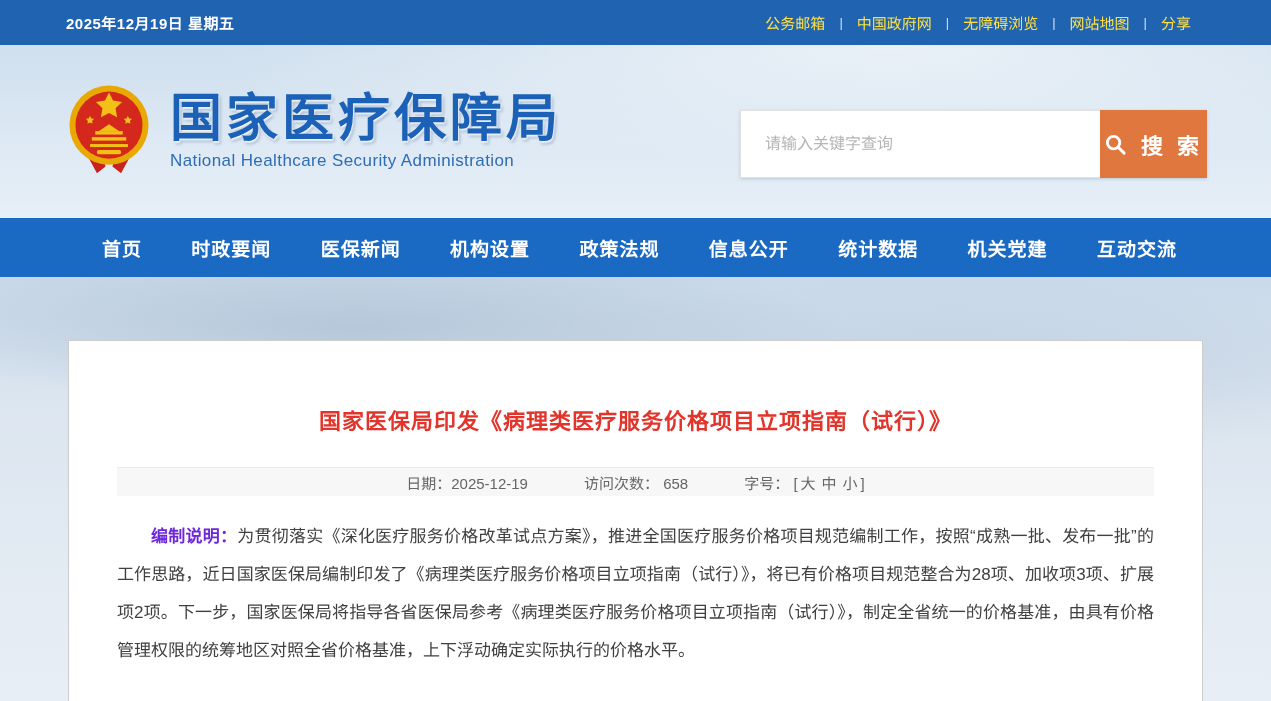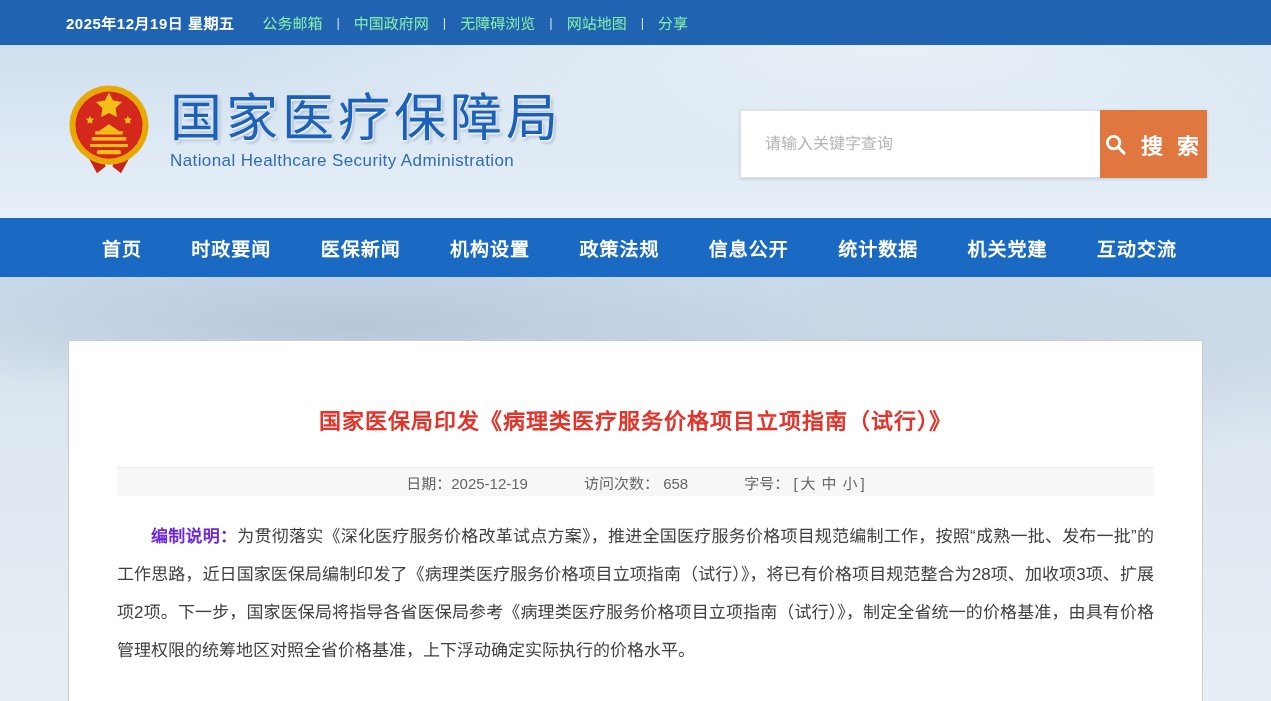--- a/index.html
+++ b/index.html
@@ -1,36 +1,36 @@
 <!DOCTYPE html>
 <html lang="zh-CN"><head>
 <meta charset="utf-8">
 <style>
   * { margin:0; padding:0; box-sizing:border-box; }
   html,body { background:#9db4c9; }
   body { font-family:"Liberation Sans","DejaVu Sans",sans-serif; }
   .page { width:1271px; height:701px; margin:0 auto; background:#dfe8f1; overflow:hidden; position:relative; }
 
   
-  .topbar { height:45px; background:#2063b0; color:#fff; display:flex; align-items:center; justify-content:flex-start; padding:0 66px;gap:14px; }
+  .topbar { height:45px; background:#2063b0; color:#fff; display:flex; align-items:center; justify-content:space-between; padding:0 66px;gap:14px; }
   .topbar-date { font-size:15px; font-weight:bold; letter-spacing:.5px; }
   .topbar-links { display:flex; align-items:center; font-size:15px; }
-  .topbar-links a { color:#86efac; text-decoration:none; padding:0 14px; cursor:pointer; }
+  .topbar-links a { color:#fde047; text-decoration:none; padding:0 14px; cursor:pointer; }
   .topbar-sep { color:#cfe0f3; font-size:13px; }
 
   
   .header { height:173px; position:relative;
     background:
       radial-gradient(90% 120% at 70% 0%, rgba(255,255,255,.55), rgba(255,255,255,0) 60%),
       linear-gradient(180deg,#cfdfee 0%,#dde9f4 55%,#e7eff7 100%);
     display:flex; align-items:center; }
   .brand { display:flex; align-items:center; margin-left:66px; }
   .emblem { width:86px; height:98px; flex:0 0 auto; }
   .brand-text { margin-left:18px; }
-  .site-title { font-size:52px; font-weight:normal; color:#1b61b7; letter-spacing:4px; line-height:1.05;
+  .site-title { font-size:52px; font-weight:bold; color:#1b61b7; letter-spacing:4px; line-height:1.05;
     text-shadow:1px 2px 2px rgba(255,255,255,.9), 2px 3px 3px rgba(20,60,120,.35); font-family:"Liberation Serif","DejaVu Serif",serif; }
   .site-sub { font-size:17px; font-weight:normal; color:#2e6cb5; margin-top:4px; letter-spacing:.4px; }
 
   .search { position:absolute; right:64px; top:65px; display:flex; width:467px; height:68px;
     box-shadow:0 1px 3px rgba(70,100,140,.25); }
   .search input { flex:1; border:1px solid #e2e2e2; border-right:none; background:#fff; padding:0 24px;
     font-size:16px; color:#333; outline:none; font-family:inherit; }
   .search input::placeholder { color:#b5b5b5; }
   .search-btn { width:107px; background:#e0773e; border:none; color:#fff; font-size:22px; font-weight:bold;
     display:flex; align-items:center; justify-content:center; gap:14px; cursor:pointer; letter-spacing:4px; font-family:inherit; }

